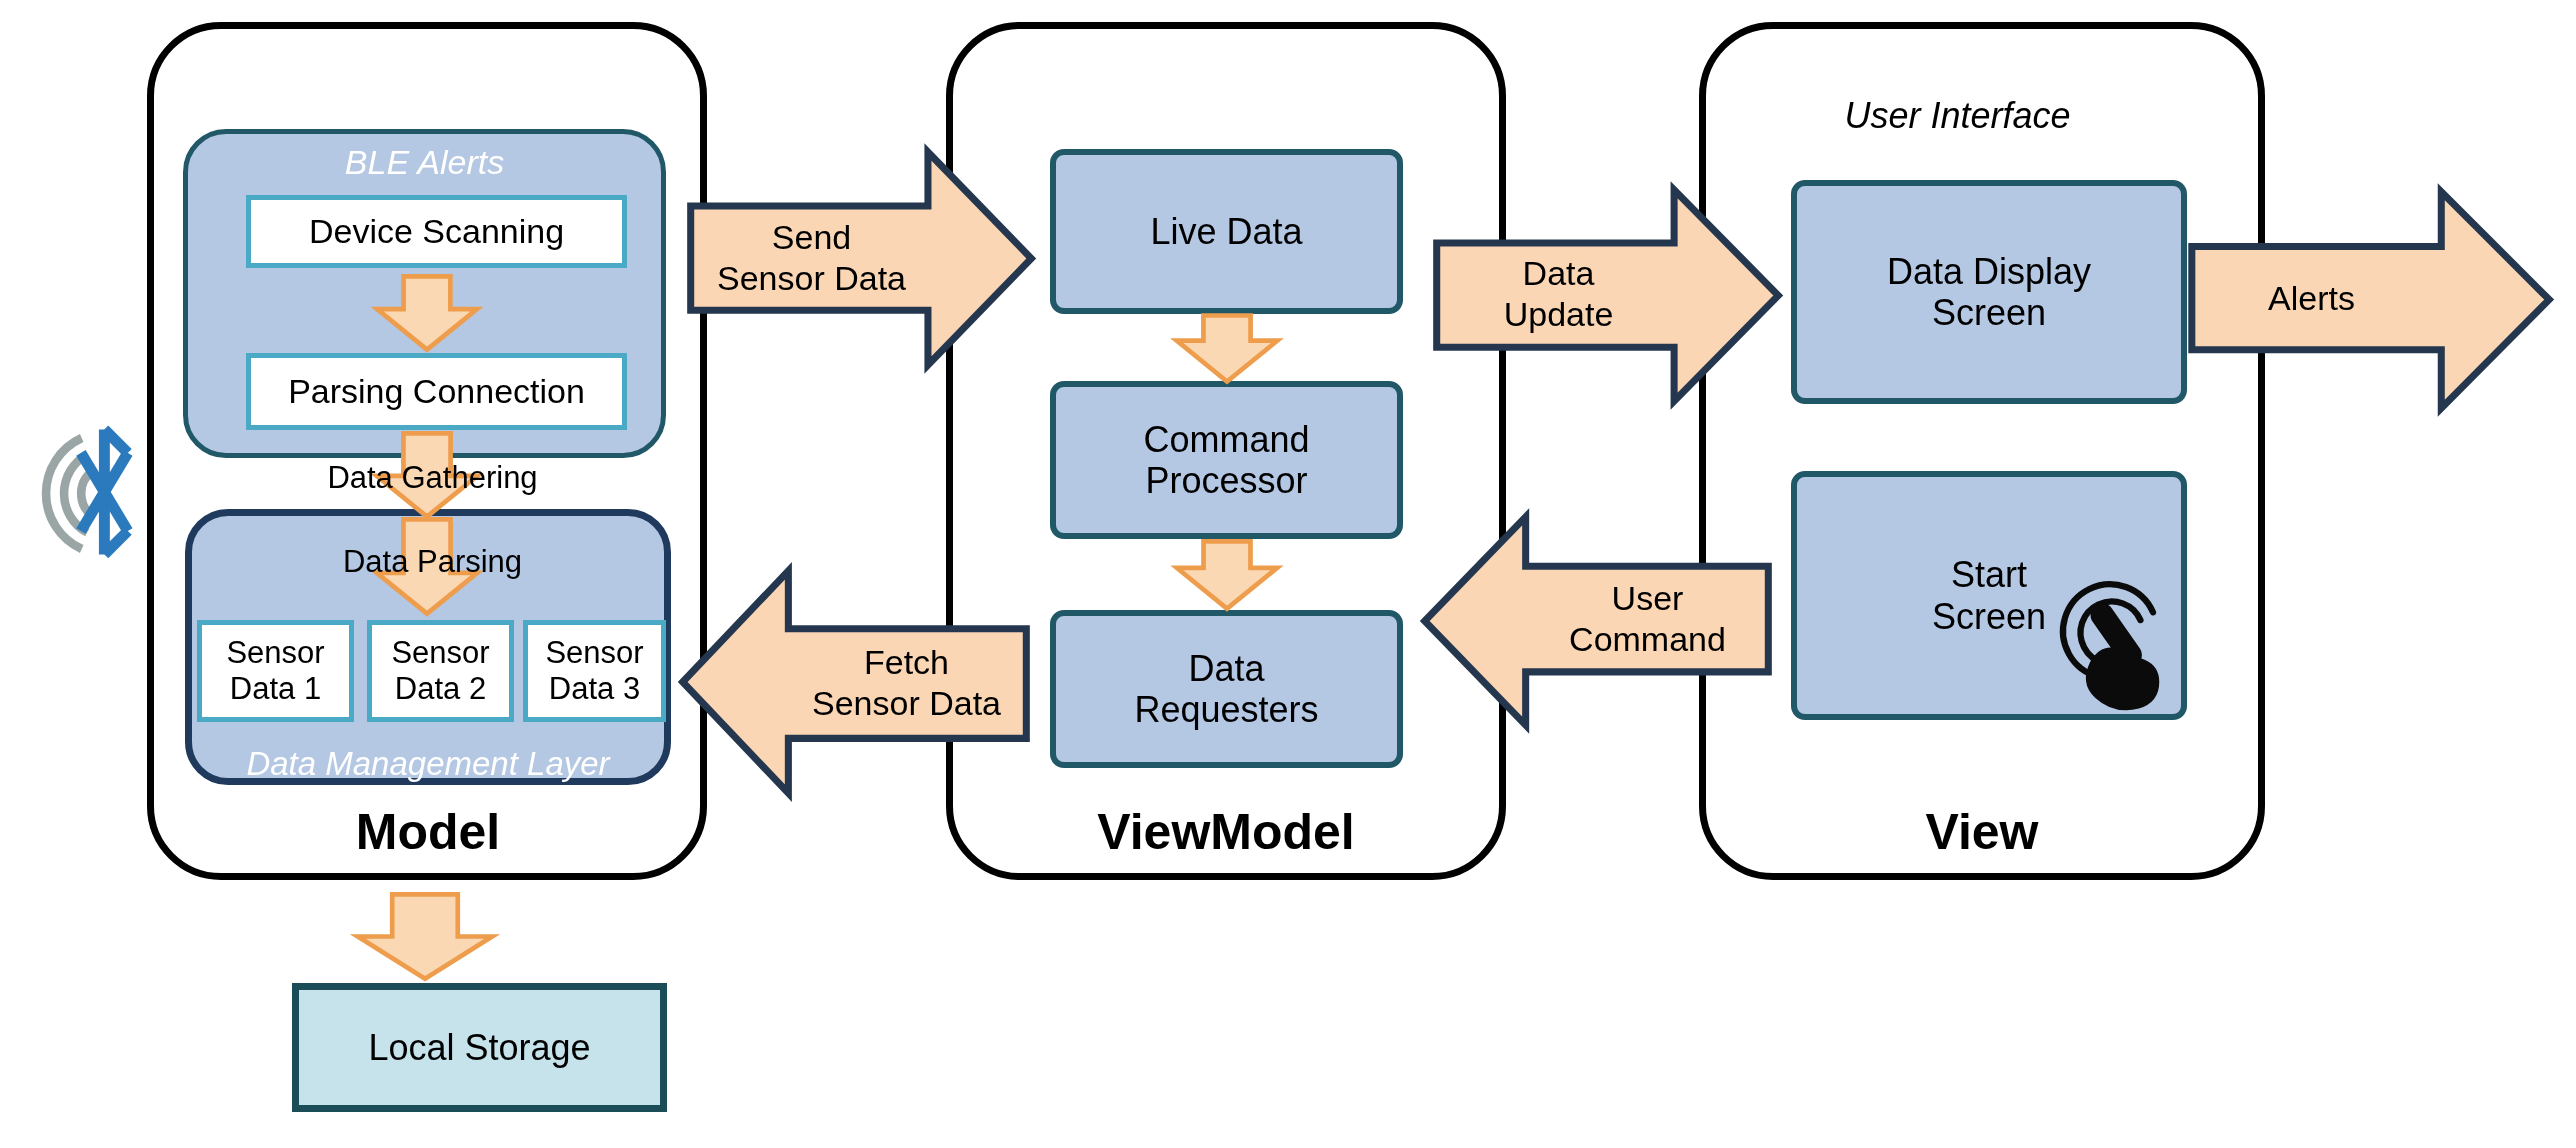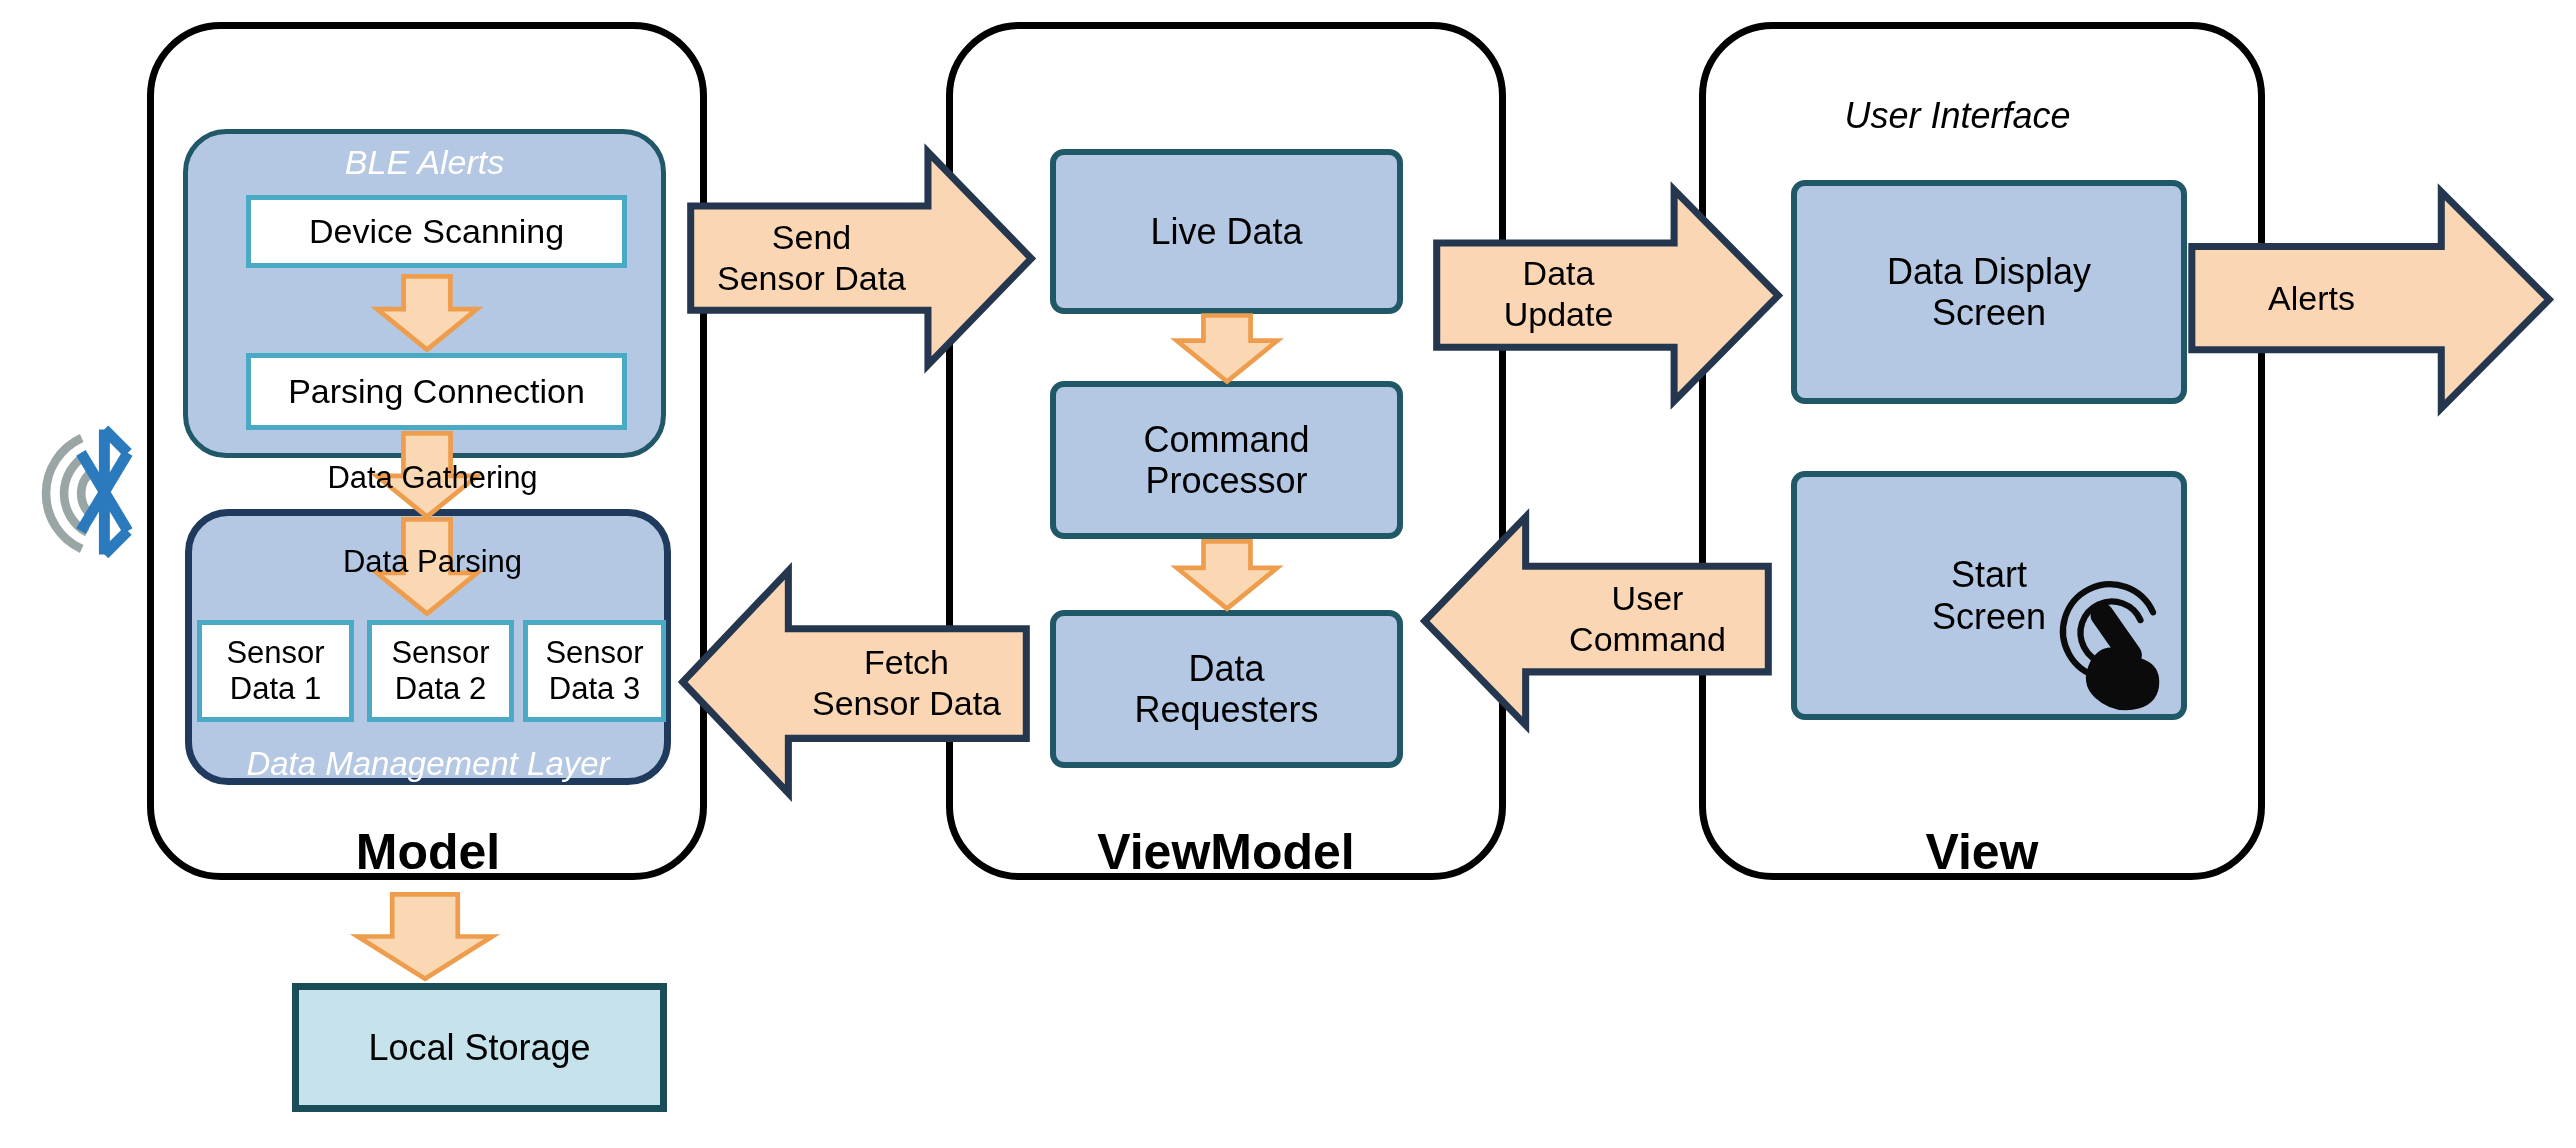--- a/index.html
+++ b/index.html
@@ -24,21 +24,21 @@
   .storagebox{
     background:var(--storage_fill,#C6E3EC);
     border:7px solid var(--storage_border,#1B4D59);
     box-sizing:border-box;z-index:2;
   }
   .ctr{display:flex;align-items:center;justify-content:center;text-align:center;}
   .pre{white-space:pre-line;}
   .boxlabel{font-size:36px;color:#000;line-height:1.15;}
   .smalllabel{font-size:31px;color:#000;z-index:6;}
   .whiteital{font-style:italic;color:#fff;font-size:34px;}
-  .coltitle{font-weight:bold;font-size:50px;color:#000;z-index:2;margin-top:20px;}
+  .coltitle{font-weight:bold;font-size:50px;color:#000;z-index:2;}
   .arrowlabel{font-size:34px;color:#000;line-height:1.2;z-index:6;}
   .uilabel{font-style:italic;font-size:36px;color:#000;z-index:2;}
   svg.bigarrow{z-index:5;overflow:visible;}
   svg.bigarrow polygon{
     fill:var(--big_arrow_fill,#FAD6B4);
     stroke:var(--big_arrow_border,#24374E);
     stroke-width:9;stroke-linejoin:miter;
   }
   svg.smallarrow{z-index:4;overflow:visible;}
   svg.smallarrow polygon{

